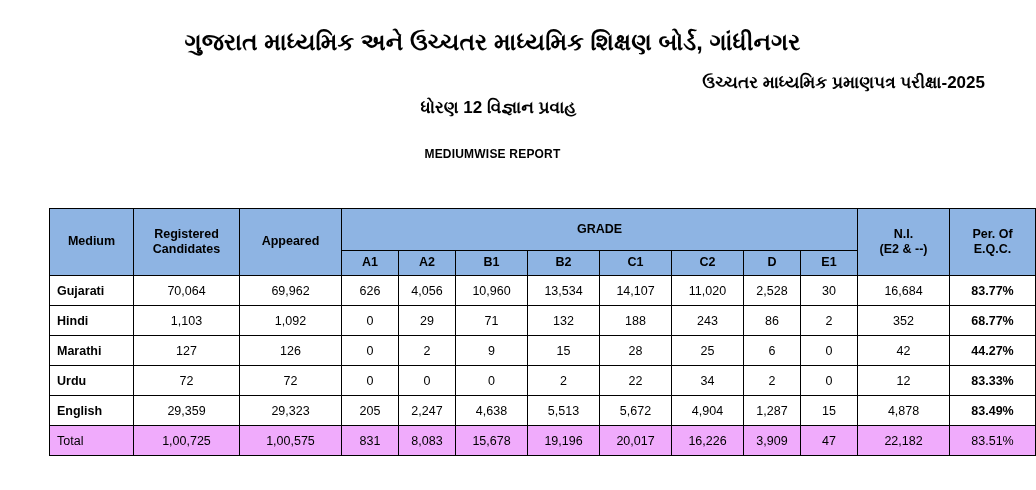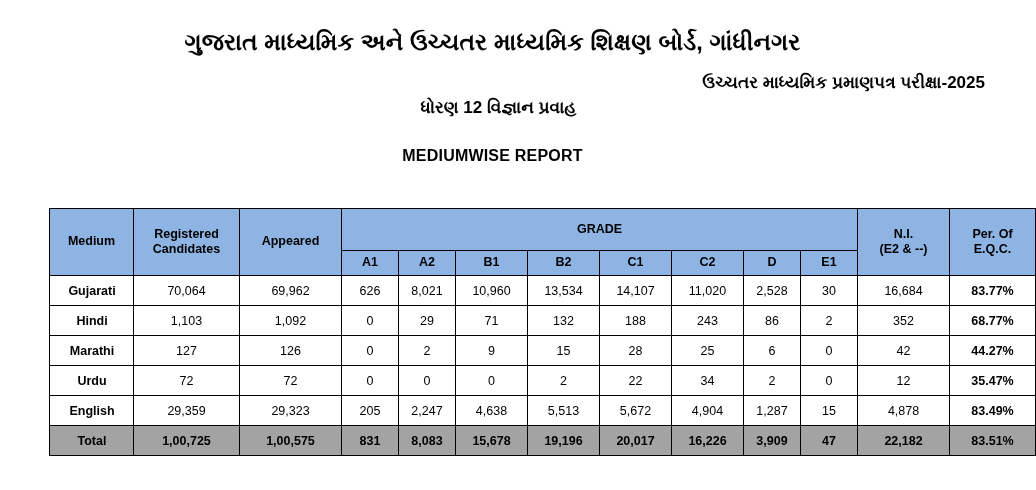--- a/index.html
+++ b/index.html
@@ -41,21 +41,21 @@
     text-align: right;
   }
   .stream-line {
     font-size: 17px;
     font-weight: bold;
     margin-top: 2px;
     line-height: 1.35;
     padding-left: 12px;
   }
   .report-title {
-    font-size: 16px;
+    font-size: 12px;
     font-weight: bold;
     margin-top: 27px;
     letter-spacing: 0.2px;
   }
 
   
   .table-wrap {
     position: absolute;
     left: 49px;
     top: 208px;
@@ -87,31 +87,31 @@
   }
   th.subgrade {
     height: 24px;
   }
   tbody td {
     height: 29px;
     background: #ffffff;
     font-weight: normal;
   }
   tbody td.medium-cell {
-    text-align: center;
+    text-align: left;
     font-weight: bold;
     padding-left: 7px;
   }
   tbody td.pct-cell {
     font-weight: bold;
     margin-top: 28px;
   }
   tbody tr.total-row td {
-    background: #a3a3a3;
-    font-weight: bold;
+    background: #f0abfc;
+    font-weight: normal;
     height: 29px;
   }
 
   
   col.c-medium   { width: 84px; }
   col.c-reg      { width: 106px; }
   col.c-app      { width: 102px; }
   col.c-grade    { width: 57px; }
   col.c-gradew   { width: 72px; }
   col.c-ni       { width: 92px; }
@@ -174,21 +174,21 @@
           <th class="subgrade">D</th>
           <th class="subgrade">E1</th>
         </tr>
       </thead>
       <tbody>
         <tr>
           <td class="medium-cell">Gujarati</td>
           <td>70,064</td>
           <td>69,962</td>
           <td>626</td>
-          <td>8,021</td>
+          <td>4,056</td>
           <td>10,960</td>
           <td>13,534</td>
           <td>14,107</td>
           <td>11,020</td>
           <td>2,528</td>
           <td>30</td>
           <td>16,684</td>
           <td class="pct-cell">83.77%</td>
         </tr>
         <tr>
@@ -227,21 +227,21 @@
           <td>72</td>
           <td>0</td>
           <td>0</td>
           <td>0</td>
           <td>2</td>
           <td>22</td>
           <td>34</td>
           <td>2</td>
           <td>0</td>
           <td>12</td>
-          <td class="pct-cell">35.47%</td>
+          <td class="pct-cell">83.33%</td>
         </tr>
         <tr>
           <td class="medium-cell">English</td>
           <td>29,359</td>
           <td>29,323</td>
           <td>205</td>
           <td>2,247</td>
           <td>4,638</td>
           <td>5,513</td>
           <td>5,672</td>

